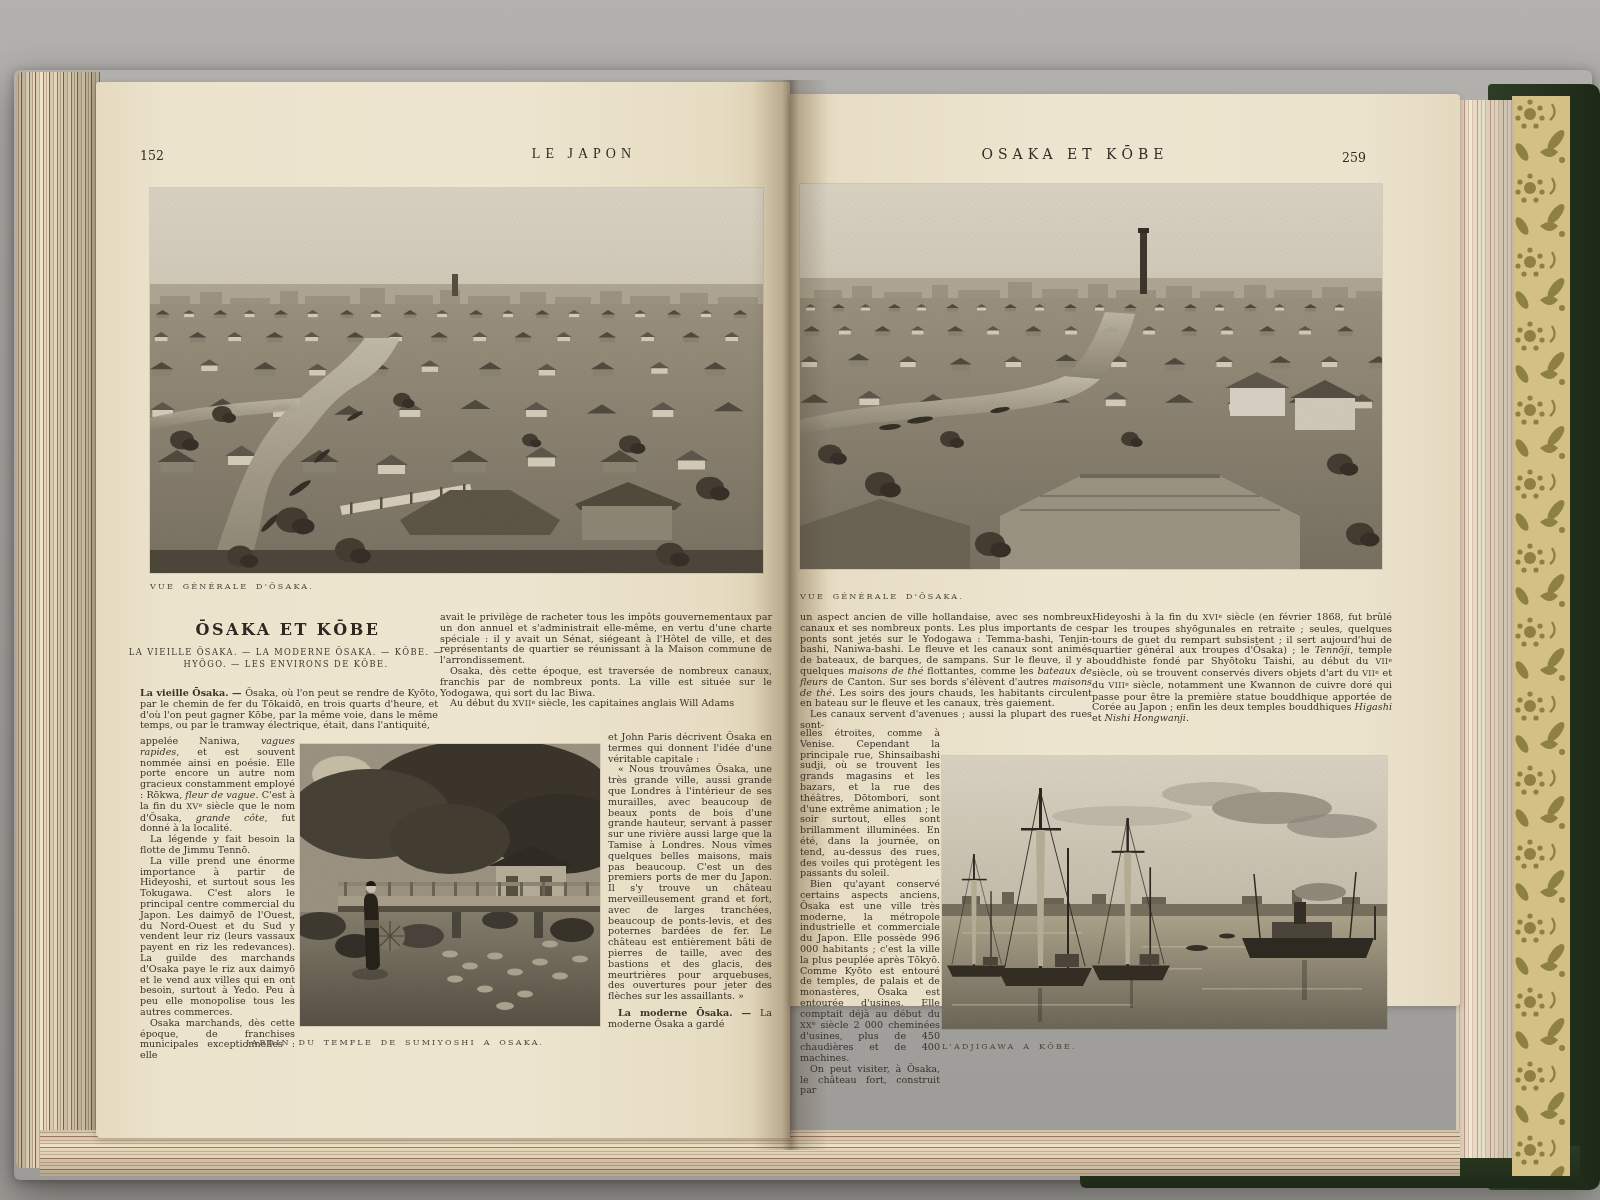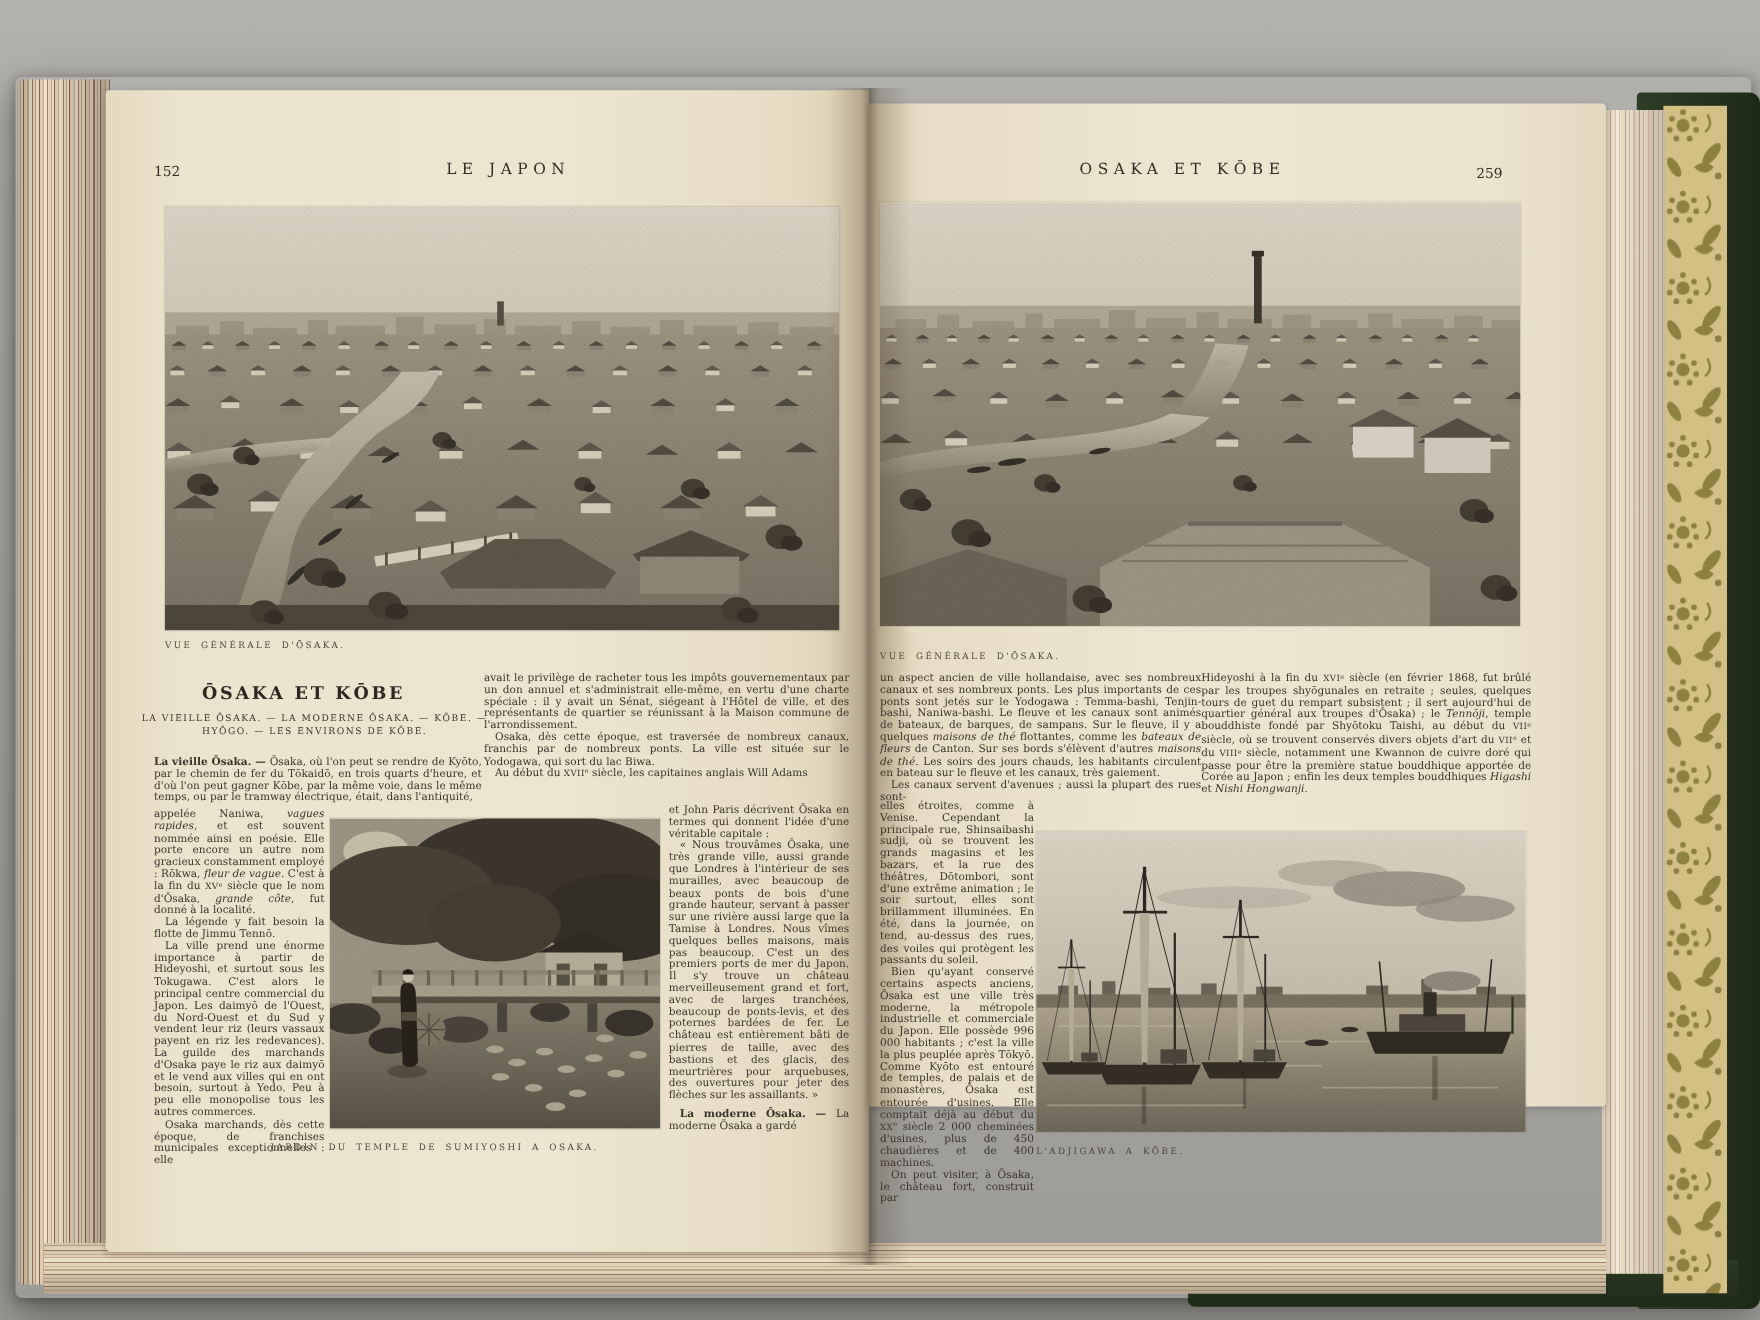--- a/index.html
+++ b/index.html
@@ -123,21 +123,21 @@
   </defs>
   <rect width="58" height="1080" fill="url(#flor)"></rect>
 </svg>
 
 <div class="abs edges-right"></div>
 <div class="abs edges-left"></div>
 <div class="abs edges-bottom"></div>
 
 <div class="abs page page-left">
   <div class="abs page-num" style="left:44px;top:66px;">152</div>
-  <div class="abs running-title" style="left:166px;top:64px;width:400px;text-align:center;">LE JAPON</div>
+  <div class="abs running-title" style="left:140px;top:64px;width:400px;text-align:right;font-family:Liberation Serif, serif;">LE JAPON</div>
 
   <svg class="abs photo" style="left:54px;top:106px;" width="613" height="385" viewBox="0 0 613 385">
     <rect width="613" height="385" fill="url(#g-sky)"></rect>
     <rect y="96" width="613" height="40" fill="#ada591"></rect>
     <g fill="#9b9280">
       <rect x="10" y="108" width="30" height="10"></rect>
         <rect x="50" y="104" width="22" height="14"></rect>
         <rect x="80" y="110" width="40" height="8"></rect>
       <rect x="130" y="103" width="18" height="15"></rect>
         <rect x="155" y="108" width="45" height="10"></rect>
@@ -254,21 +254,21 @@
     <use href="#tr" transform="translate(560,300) scale(1.4)"></use>
     <use href="#tr" transform="translate(380,252) scale(0.8)"></use>
     <rect y="362" width="613" height="23" fill="#4c463a"></rect>
     <use href="#tr" transform="translate(200,362) scale(1.5)"></use>
     <use href="#tr" transform="translate(90,368) scale(1.3)"></use>
     <use href="#tr" transform="translate(520,366) scale(1.4)"></use>
     <rect width="613" height="385" fill="url(#ht)"></rect>
   </svg>
   <div class="abs caption" style="left:54px;top:500px;width:613px;">VUE GÉNÉRALE D'ŌSAKA.</div>
 
-  <div class="abs sec-title" style="left:32px;top:538px;width:296px;">ŌSAKA ET KŌBE</div>
+  <div class="abs sec-title" style="left:44px;top:538px;width:296px;">ŌSAKA ET KŌBE</div>
   <div class="abs col" style="left:44px;top:606px;width:298px;">
     <p class="para"><span class="run-b">La vieille Ōsaka. — </span><span>Ōsaka, où l'on peut se rendre de Kyōto, par le chemin de fer du Tōkaidō, en trois quarts d'heure, et d'où l'on peut gagner Kōbe, par la même voie, dans le même temps, ou par le tramway électrique, était, dans l'antiquité,</span></p>
   </div>
 
   <div class="abs sec-sub" style="left:30px;top:564px;width:320px;">
     <div>LA VIEILLE ŌSAKA. — LA MODERNE ŌSAKA. — KŌBE. —</div>
     <div>HYŌGO. — LES ENVIRONS DE KŌBE.</div>
   </div>
   <div class="abs col" style="left:44px;top:654px;width:155px;">
     <p class="para"><span>appelée Naniwa, </span><span class="run-i">vagues rapides</span><span>, et est souvent nommée ainsi en poésie. Elle porte encore un autre nom gracieux constamment employé : Rōkwa, </span><span class="run-i">fleur de vague</span><span>. C'est à la fin du </span><span class="run-sc">XV</span><span class="run-sup">e</span><span> siècle que le nom d'Ōsaka, </span><span class="run-i">grande côte</span><span>, fut donné à la localité.</span></p>

